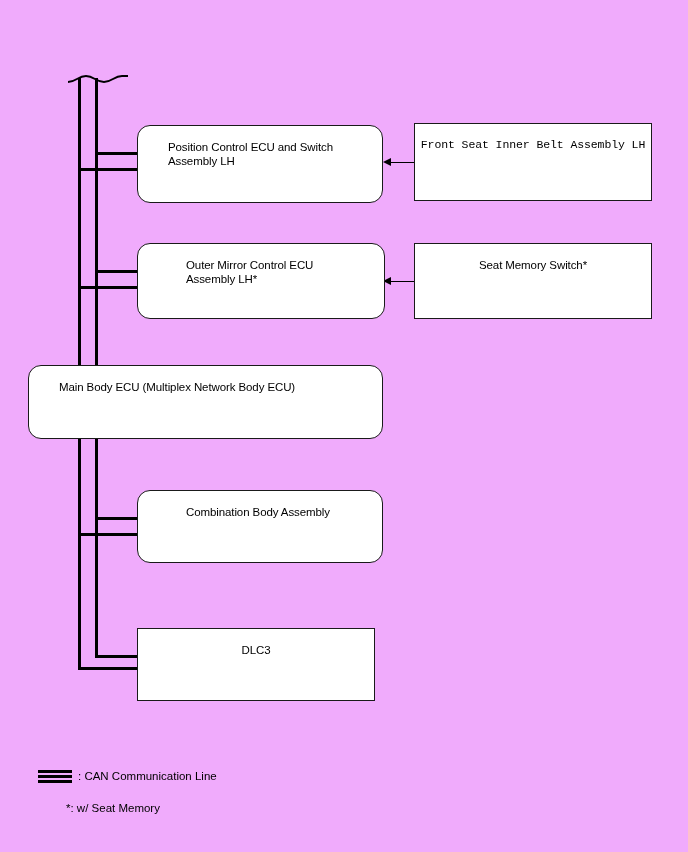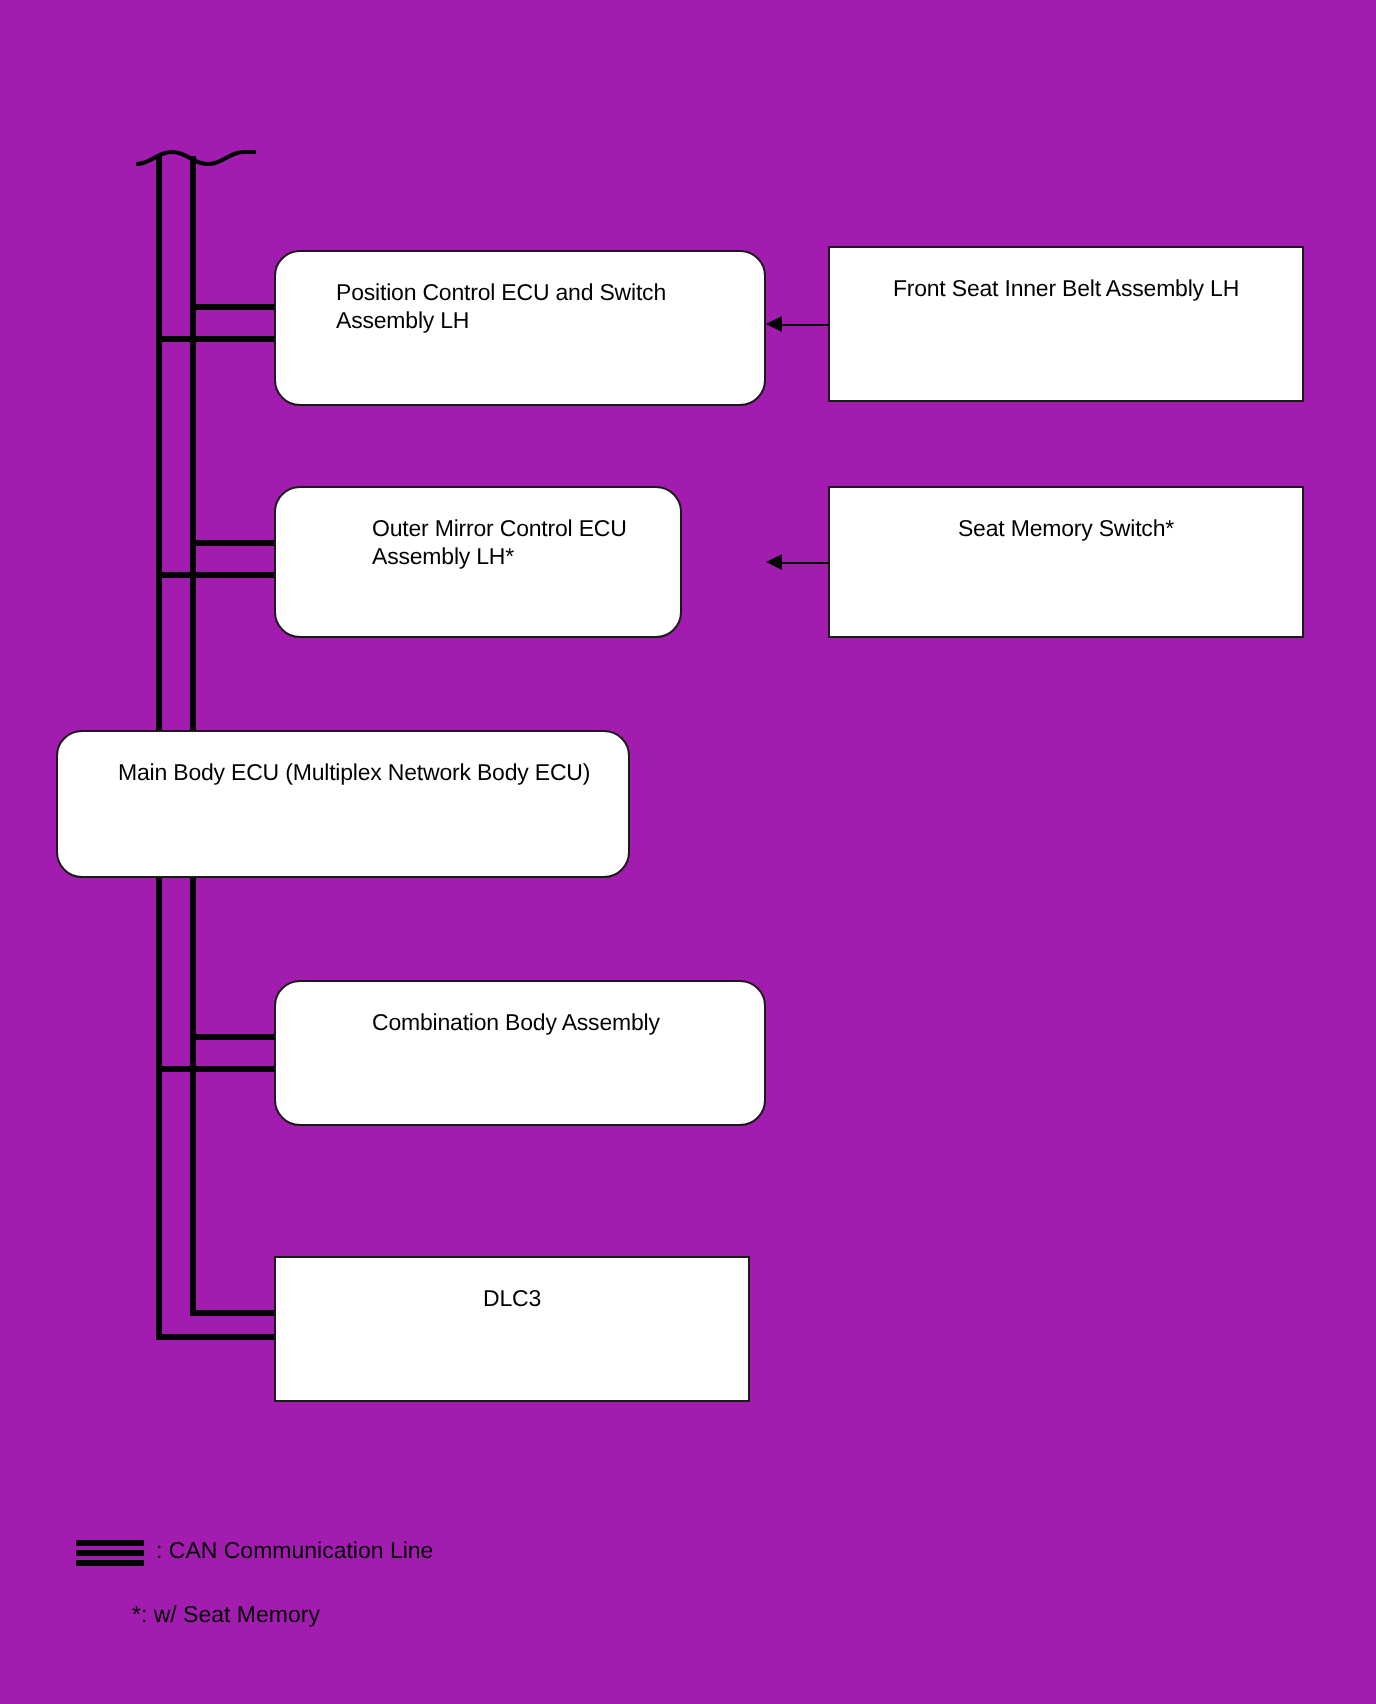--- a/index.html
+++ b/index.html
@@ -9,21 +9,21 @@
     background: #ffffff;
   }
   body {
     font-family: "Liberation Sans", sans-serif;
     color: #000000;
   }
   #diagram {
     position: relative;
     width: 688px;
     height: 852px;
-    background: #a21caf;
+    background: #f0abfc;
     overflow: hidden;
   }
 
   
   .box {
     position: absolute;
     box-sizing: border-box;
     border: 1.6px solid #1a1a1a;
     background: #ffffff;
     z-index: 5;
@@ -132,40 +132,40 @@
   <div class="busline bus-h" style="left:78px; top:533px; width:62px;"></div>
 
   <div class="busline bus-h" style="left:95px; top:655px; width:45px;"></div>
   <div class="busline bus-h" style="left:78px; top:667px; width:62px;"></div>
 
   <div class="box rounded" style="left:137px; top:125px; width:246px; height:78px;">
     <div class="box-label left">Position Control ECU and Switch
 Assembly LH</div>
   </div>
 
-  <div class="box sharp" style="left:414px; top:123px; width:238px; height:78px;">
+  <div class="box sharp" style="left:414px; top:123px; width:238px; height:78px;font-family:Liberation Mono, monospace;">
     <div class="box-label center">Front Seat Inner Belt Assembly LH</div>
   </div>
 
   <div class="arrow-line" style="left:390px; top:162px; width:24px;"></div>
   <div class="arrow-head" style="left:383px; top:158px;"></div>
 
-  <div class="box rounded" style="left:137px; top:243px; width:204px; height:76px;">
+  <div class="box rounded" style="left:137px; top:243px; width:248px; height:76px;">
     <div class="box-label indent">Outer Mirror Control ECU
 Assembly LH*</div>
   </div>
 
   <div class="box sharp" style="left:414px; top:243px; width:238px; height:76px;">
     <div class="box-label center">Seat Memory Switch*</div>
   </div>
 
   <div class="arrow-line" style="left:390px; top:281px; width:24px;"></div>
   <div class="arrow-head" style="left:383px; top:277px;"></div>
 
-  <div class="box rounded" style="left:28px; top:365px; width:287px; height:74px;">
+  <div class="box rounded" style="left:28px; top:365px; width:355px; height:74px;">
     <div class="box-label left">Main Body ECU (Multiplex Network Body ECU)</div>
   </div>
 
   <div class="box rounded" style="left:137px; top:490px; width:246px; height:73px;">
     <div class="box-label indent">Combination Body Assembly</div>
   </div>
 
   <div class="box sharp" style="left:137px; top:628px; width:238px; height:73px;padding-left:28px;">
     <div class="box-label center">DLC3</div>
   </div>

